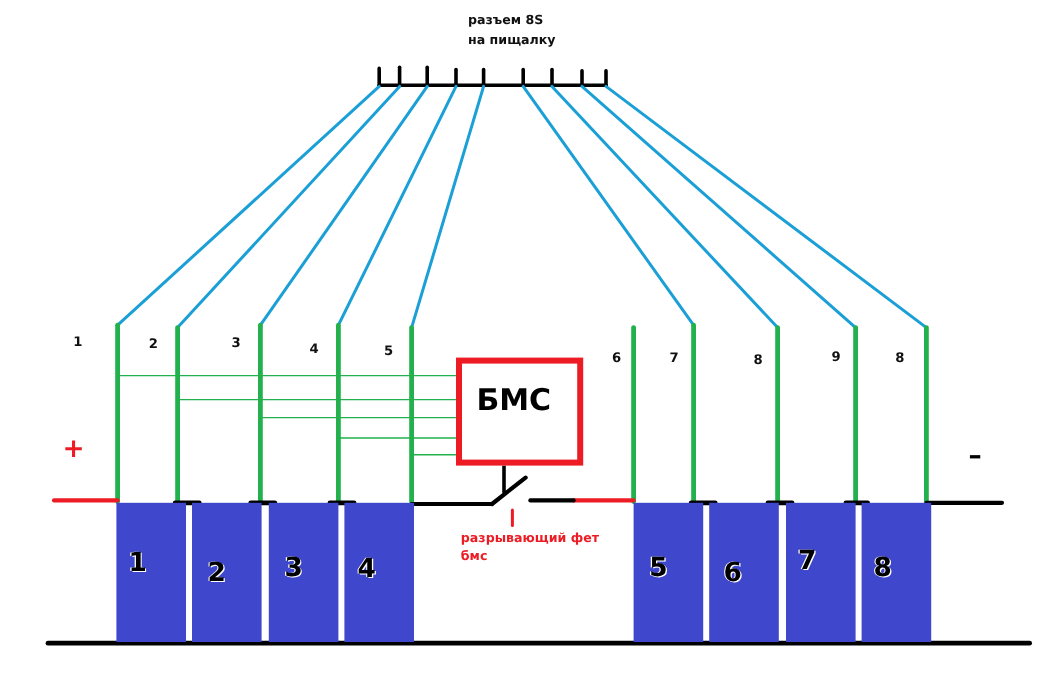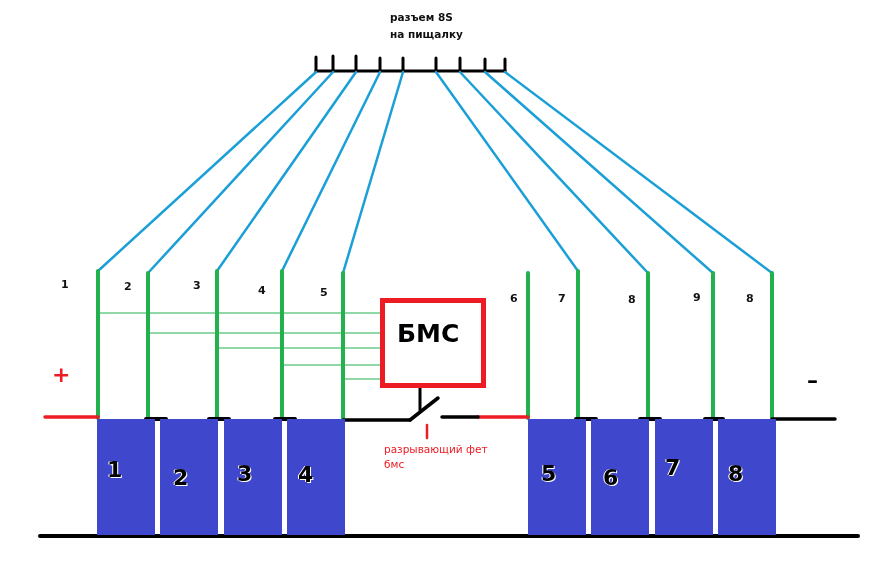--- a/index.html
+++ b/index.html
@@ -7,21 +7,21 @@
          font-family: "DejaVu Sans", sans-serif; }
   #stage { position: absolute; left: 0; top: 0; width: 883px; height: 561px; }
   .lbl { position: absolute; font-size: 11px; font-weight: bold; color: #111; }
   .cell { position: absolute; background: #3f48cc; }
   .cell-num { position: absolute; font-size: 22px; font-weight: bold; color: #000;
               text-shadow: 1px 1px 0 #fff, -1px 0 0 #fff; }
   .title { position: absolute; font-size: 10.5px; font-weight: bold; color: #111; line-height: 17px; }
   .bms { position: absolute; left: 380px; top: 298px; width: 96px; height: 80px;
          border: 5px solid #ed1c24; background: #fff; }
   .bms-text { position: absolute; left: 12px; font-size: 25px; font-weight: bold; color: #000; }
-  .fet-lbl { position: absolute; left: 384px; top: 442px; font-size: 10.5px; font-weight: normal;
+  .fet-lbl { position: absolute; left: 384px; top: 442px; font-size: 10.5px; font-weight: bold;
              color: #ed1c24; line-height: 15px; }
   .sign { position: absolute; font-weight: bold; }
 </style>
 </head>
 <body>
 
 <div id="stage">
   <svg id="wires" width="883" height="561" style="position:absolute;left:0;top:0">
       <line x1="316" y1="71" x2="505" y2="71" stroke="#000000" stroke-width="3" stroke-linecap="round"></line>
       <line x1="316" y1="57" x2="316" y2="71" stroke="#000000" stroke-width="3" stroke-linecap="round"></line>

